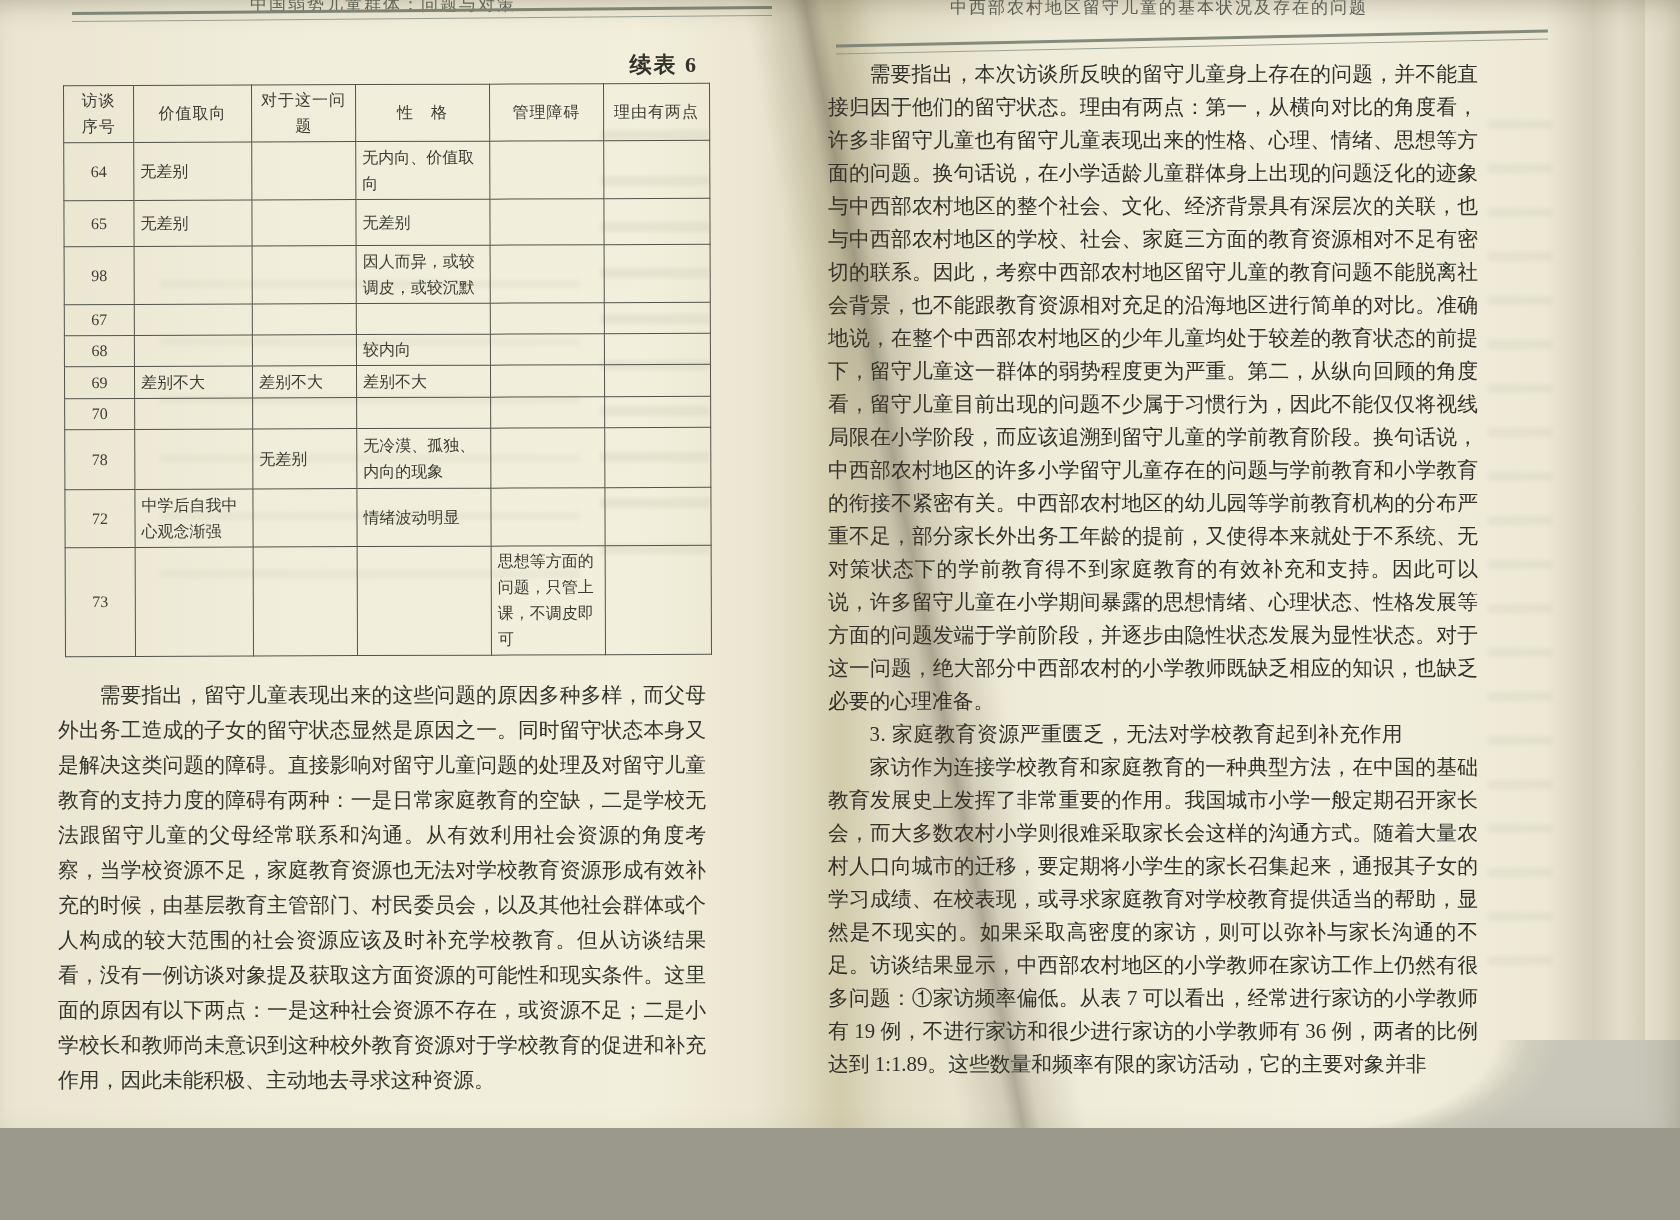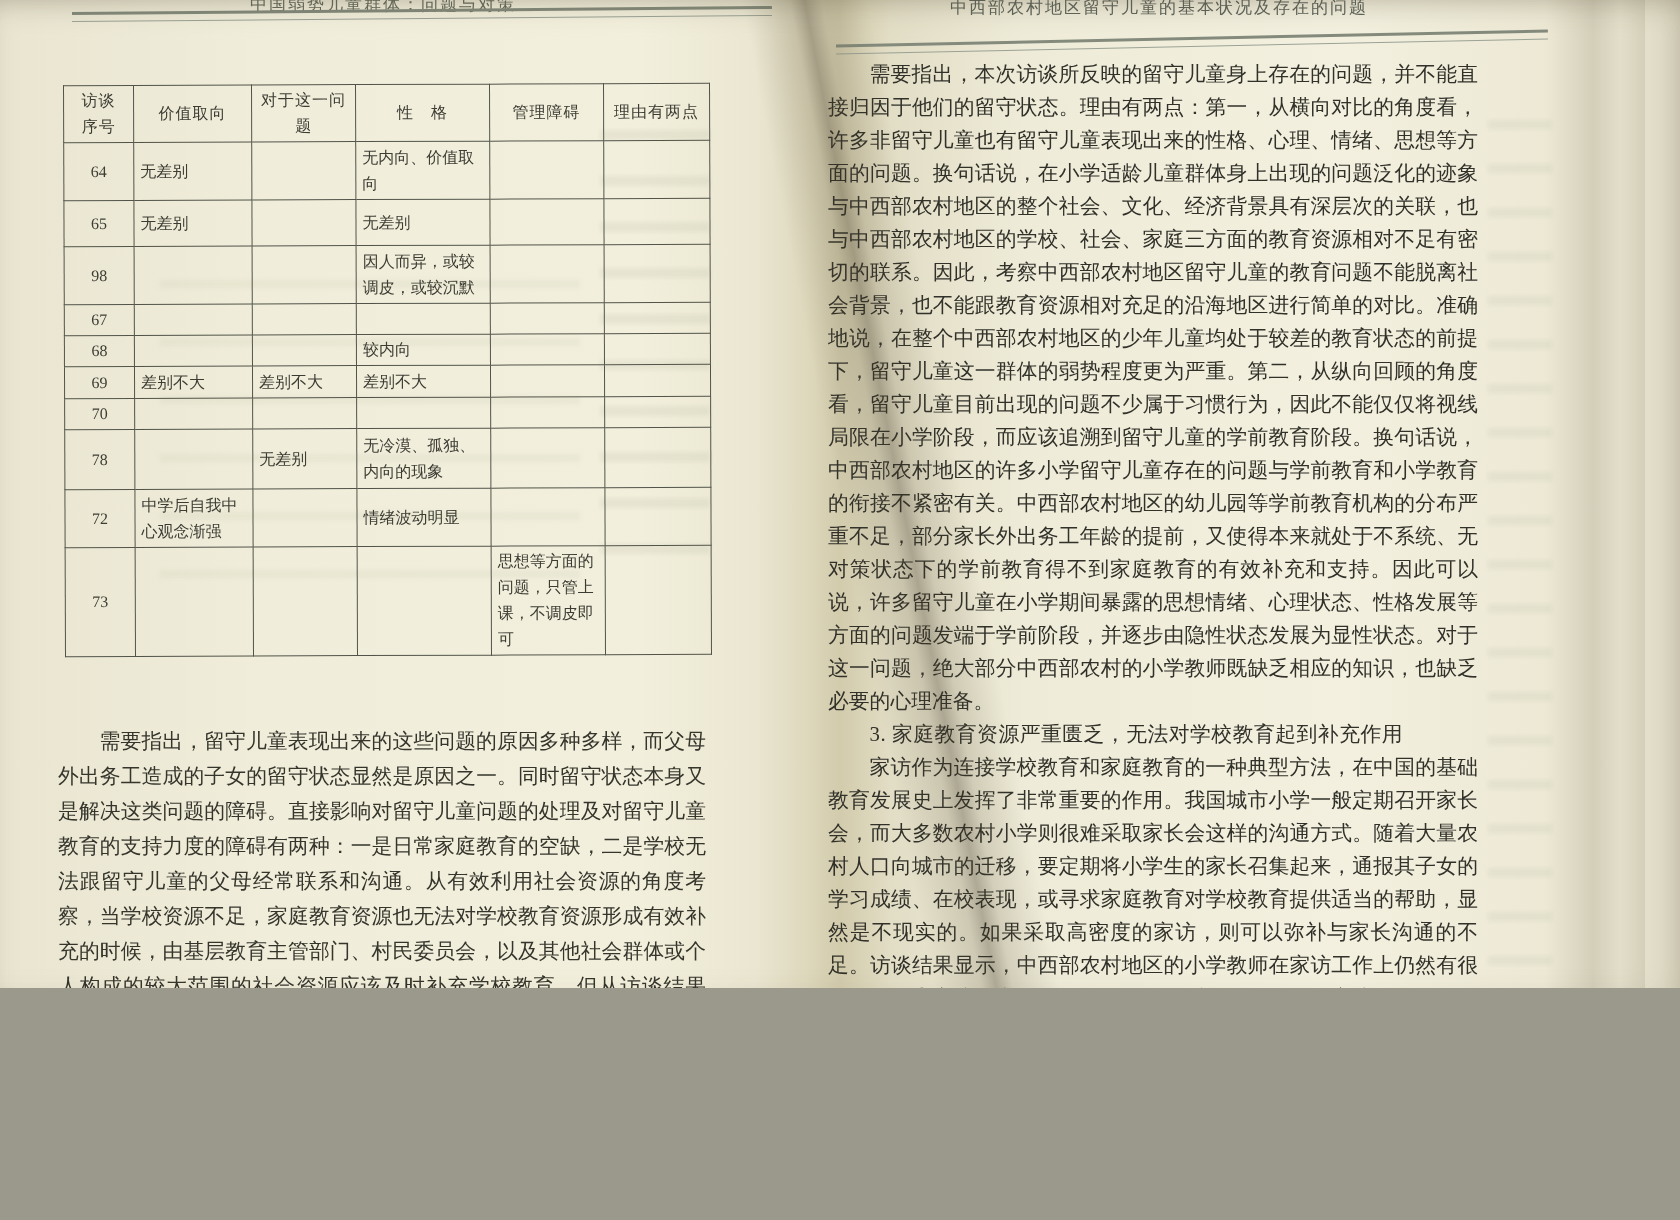--- a/index.html
+++ b/index.html
@@ -1,17 +1,17 @@
 <!DOCTYPE html>
 <html><head>
 <meta charset="utf-8">
 <style>
   html,body{margin:0;padding:0;background:#9a998c;}
   .scan{
-    position:relative;width:1680px;height:988px;overflow:hidden;
+    position:relative;width:1680px;height:1128px;overflow:hidden;
     background:#c7c6b8;
     font-family:"Liberation Serif","DejaVu Serif",serif;
     color:#3a3a30;
   }
   
   .book{
     position:absolute;left:0;top:0;width:1680px;height:1205px;
     background:linear-gradient(90deg,
       #e9e5d1 0%, #f0edda 16%, #f2efdc 38%, #eae6d1 45%,
       #ded8bd 48%, #d2cbac 50%, #e2ddc5 53%, #eeebd8 61%,
@@ -92,21 +92,21 @@
   .ltable tbody tr:nth-child(6){height:32px;}
   .ltable tbody tr:nth-child(7){height:28px;}
   .ltable tbody tr:nth-child(8){height:60px;}
   .ltable tbody tr:nth-child(9){height:58px;}
   .ltable tbody tr:nth-child(10){height:92px;line-height:25px;}
   
   .para{
     text-align:justify;text-indent:2em;margin:0;color:#35352c;
   }
   .lp-para{
-    position:absolute;left:58px;top:723px;width:648px;
+    position:absolute;left:58px;top:677px;width:648px;
     font-size:20.8px;line-height:35px;
   }
   .rp-flow{
     position:absolute;left:828px;top:57px;width:650px;
     font-size:20.8px;line-height:33px;color:#31312a;
   }
   .rp-flow .para{color:#31312a;}
   .section-heading{
     text-indent:2em;margin:0;color:#3a3a30;letter-spacing:.5px;
   }
@@ -146,20 +146,21 @@
 
   <div class="book"></div>
 
   <div class="smudge sm1"></div>
   <div class="smudge sm2"></div>
   <div class="smudge sm3"></div>
 
   <div class="run-head left">中国弱势儿童群体：问题与对策</div>
   <div class="rule left"></div>
 
+  <div class="tbl-caption">续表 6</div>
 
   <table class="ltable">
     <colgroup>
       <col class="w0">
         <col class="w1">
         <col class="w2">
       <col class="w3">
         <col class="w4">
         <col class="w5">
     </colgroup>

